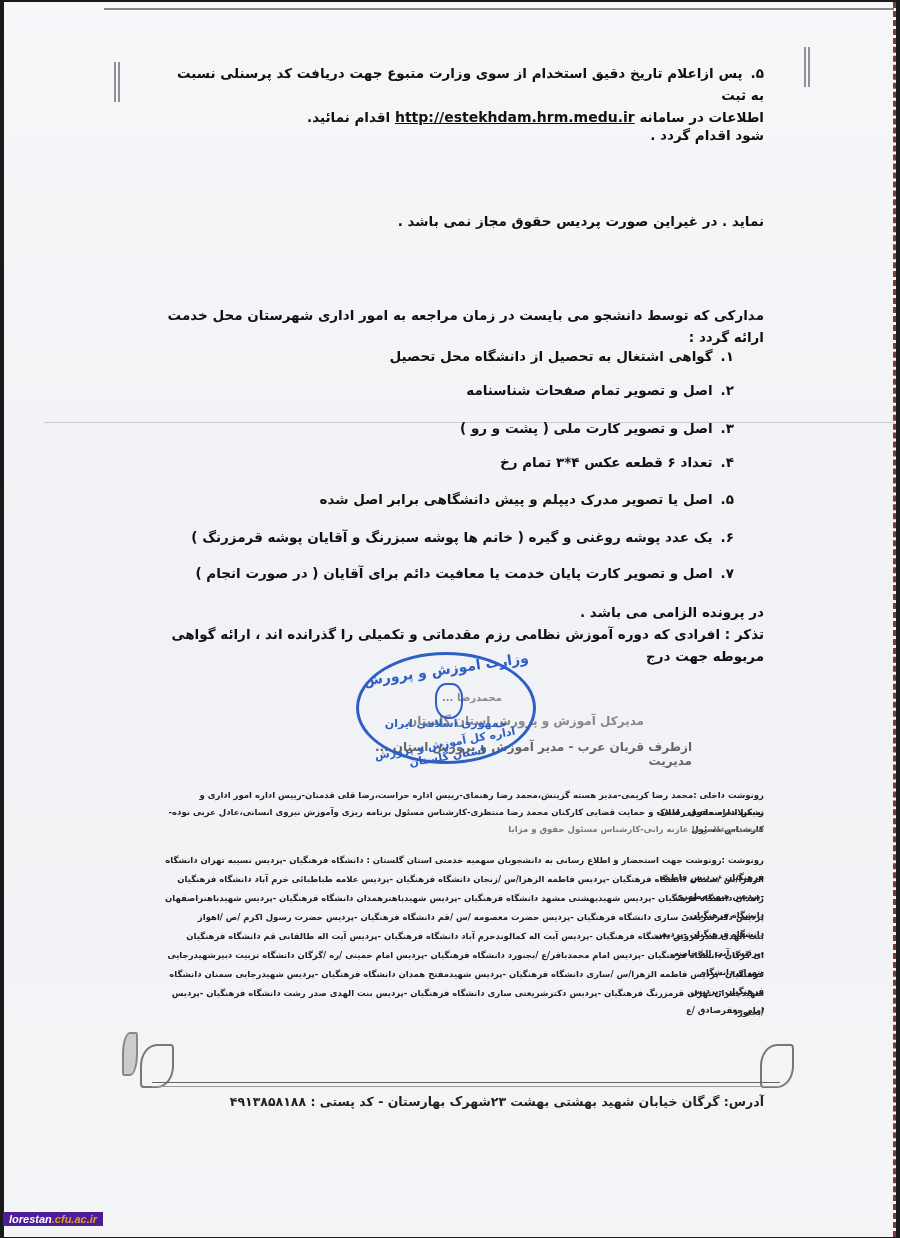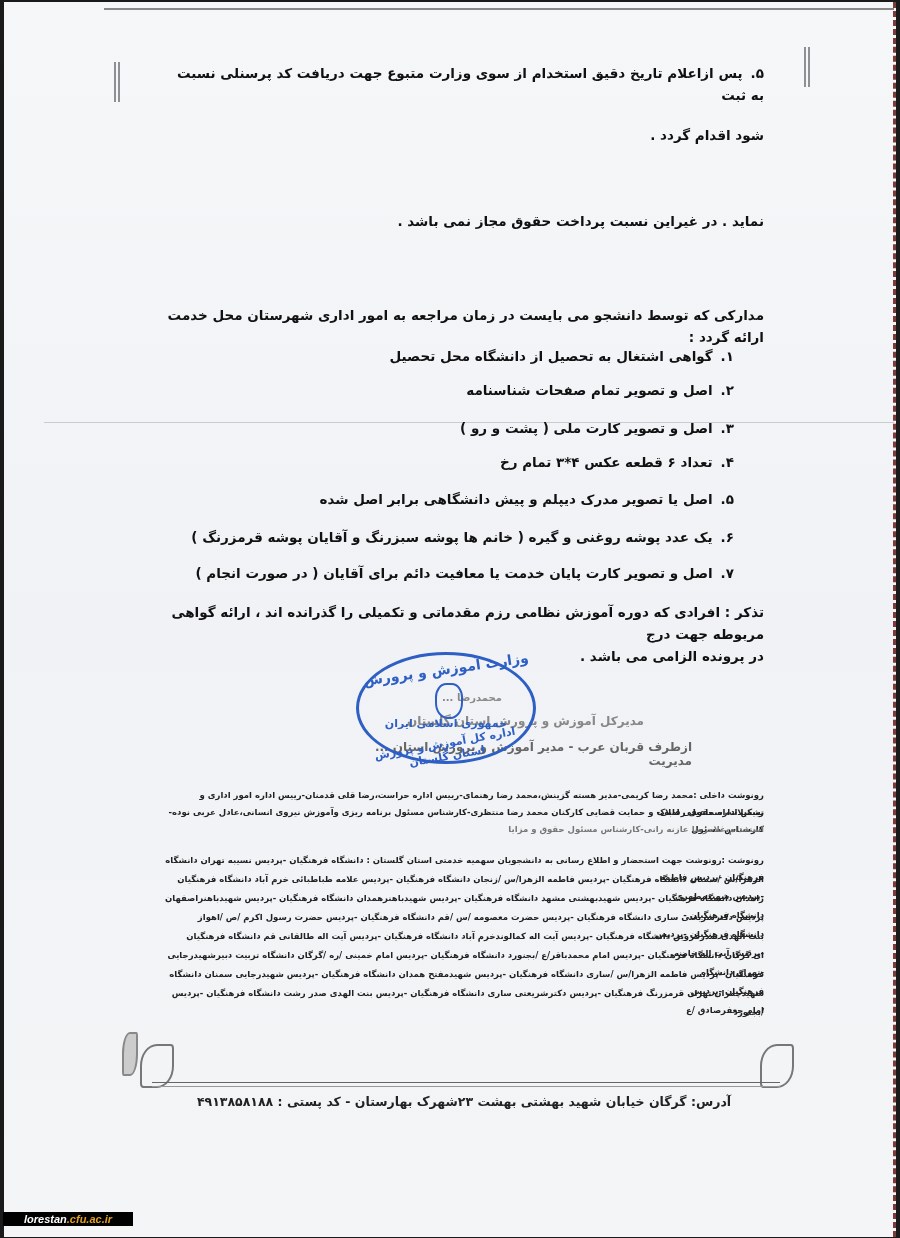--- a/index.html
+++ b/index.html
@@ -30,58 +30,63 @@
     border: 3px solid #2d5fc4; border-radius: 50%;
     color: #2d5fc4; font-weight: bold; box-sizing: border-box;
   }
   .stamp .t1 { position: absolute; top: 6px; left: 0; right: 0; text-align: center; font-size: 14px; transform: rotate(-8deg); }
   .stamp .emb { position: absolute; top: 28px; left: 76px; width: 24px; height: 32px; border: 2px solid #2d5fc4; border-radius: 40% 40% 45% 45%; }
   .stamp .t2 { position: absolute; top: 62px; left: 0; right: 0; text-align: center; font-size: 11px; }
   .stamp .t3 { position: absolute; top: 82px; left: 0; right: 0; text-align: center; font-size: 11px; transform: rotate(-10deg); }
   .sig-text { position: absolute; color: #888; font-size: 12px; font-weight: bold; direction: rtl; }
   .footer-line { position: absolute; left: 148px; width: 628px; top: 1080px; height: 3px; border-top: 1px solid #666; border-bottom: 1px solid #999; }
   .orn { position: absolute; width: 30px; height: 40px; border: 2px solid #777; border-radius: 50% 10% 50% 10%; }
-  .address { position: absolute; top: 1092px; left: 160px; width: 600px; text-align: center; font-size: 12.5px; font-weight: bold; color: #222; direction: rtl; }
-  .watermark { position: absolute; left: 3px; top: 1212px; background: #000000; padding: 1px 21px; font-size: 11px; font-weight: bold; font-style: italic; font-family: "Liberation Sans", sans-serif; }
+  .address { position: absolute; top: 1092px; left: 160px; width: 600px; text-align: right; font-size: 12.5px; font-weight: bold; color: #222; direction: rtl; }
+  .watermark { position: absolute; left: 3px; top: 1212px; background: #4c1d95; padding: 1px 6px; font-size: 11px; font-weight: bold; font-style: italic; font-family: "Liberation Sans", sans-serif; }
   .watermark .a { color: #fff; } .watermark .b { color: #e0a020; }
 </style>
 </head>
 <body>
 
 <div class="page">
 
   <div class="fold" style="left:100px;top:6px;width:790px;height:2px;background:#888;"></div>
   <div class="fold" style="left:40px;top:420px;width:850px;"></div>
   <div class="bar-pair" style="left:110px;top:60px;"></div>
   <div class="bar-pair" style="left:800px;top:45px;"></div>
 
   <div class="content rtl" style="top:60px;">
     <div class="item" style="top:0;">
       <div><span class="num">۵.</span><span>پس ازاعلام تاریخ دقیق استخدام از سوی وزارت متبوع جهت دریافت کد پرسنلی نسبت به ثبت</span></div>
+      <div>
+        <span>اطلاعات در سامانه</span>
+        <span class="link">http://estekhdam.hrm.medu.ir</span>
+        <span>اقدام نمائید.</span>
+      </div>
     </div>
     <div class="item" style="top:62px;">
       <div>شود اقدام گردد .</div>
     </div>
     <div class="item" style="top:148px;">
-      <div>نماید . در غیراین نسبت پرداخت حقوق مجاز نمی باشد .</div>
+      <div>نماید . در غیراین صورت پردیس حقوق مجاز نمی باشد .</div>
     </div>
   </div>
 
   <div class="content rtl" style="top:302px;">
     <div class="item" style="top:0;">مدارکی که توسط دانشجو می بایست در زمان مراجعه به امور اداری شهرستان محل خدمت ارائه گردد :</div>
     <div class="doc-item" style="top:42px;"><span class="num">۱.</span><span>گواهی اشتغال به تحصیل از دانشگاه محل تحصیل</span></div>
     <div class="doc-item" style="top:76px;"><span class="num">۲.</span><span>اصل و تصویر تمام صفحات شناسنامه</span></div>
     <div class="doc-item" style="top:114px;"><span class="num">۳.</span><span>اصل و تصویر کارت ملی ( پشت و رو )</span></div>
     <div class="doc-item" style="top:148px;"><span class="num">۴.</span><span>تعداد ۶ قطعه عکس ۴*۳ تمام رخ</span></div>
     <div class="doc-item" style="top:185px;"><span class="num">۵.</span><span>اصل یا تصویر مدرک دیپلم و پیش دانشگاهی برابر اصل شده</span></div>
     <div class="doc-item" style="top:223px;"><span class="num">۶.</span><span>یک عدد پوشه روغنی و گیره ( خانم ها پوشه سبزرنگ و آقایان پوشه قرمزرنگ )</span></div>
     <div class="doc-item" style="top:259px;"><span class="num">۷.</span><span>اصل و تصویر کارت پایان خدمت یا معافیت دائم برای آقایان ( در صورت انجام )</span></div>
     <div class="item" style="top:297px;">
+      <div>در پرونده الزامی می باشد .</div>
       <div>تذکر : افرادی که دوره آموزش نظامی رزم مقدماتی و تکمیلی را گذرانده اند ، ارائه گواهی مربوطه جهت درج</div>
-      <div>در پرونده الزامی می باشد .</div>
     </div>
   </div>
 
   <div class="sig-text" style="left:430px;top:690px;font-size:10px;margin-left:8px;">محمدرضا ...</div>
   <div class="sig-text" style="left:360px;top:712px;width:280px;">مدیرکل آموزش و پرورش استان گلستان</div>
   <div class="sig-text" style="left:340px;top:738px;width:320px;color:#666;margin-left:28px;">ازطرف قربان عرب - مدیر آموزش و پرورش استان ... مدیریت</div>
   <div class="stamp rtl">
     <div class="t1">وزارت آموزش و پرورش</div>
     <div class="emb"></div>
     <div class="t2">جمهوری اسلامی ایران</div>

